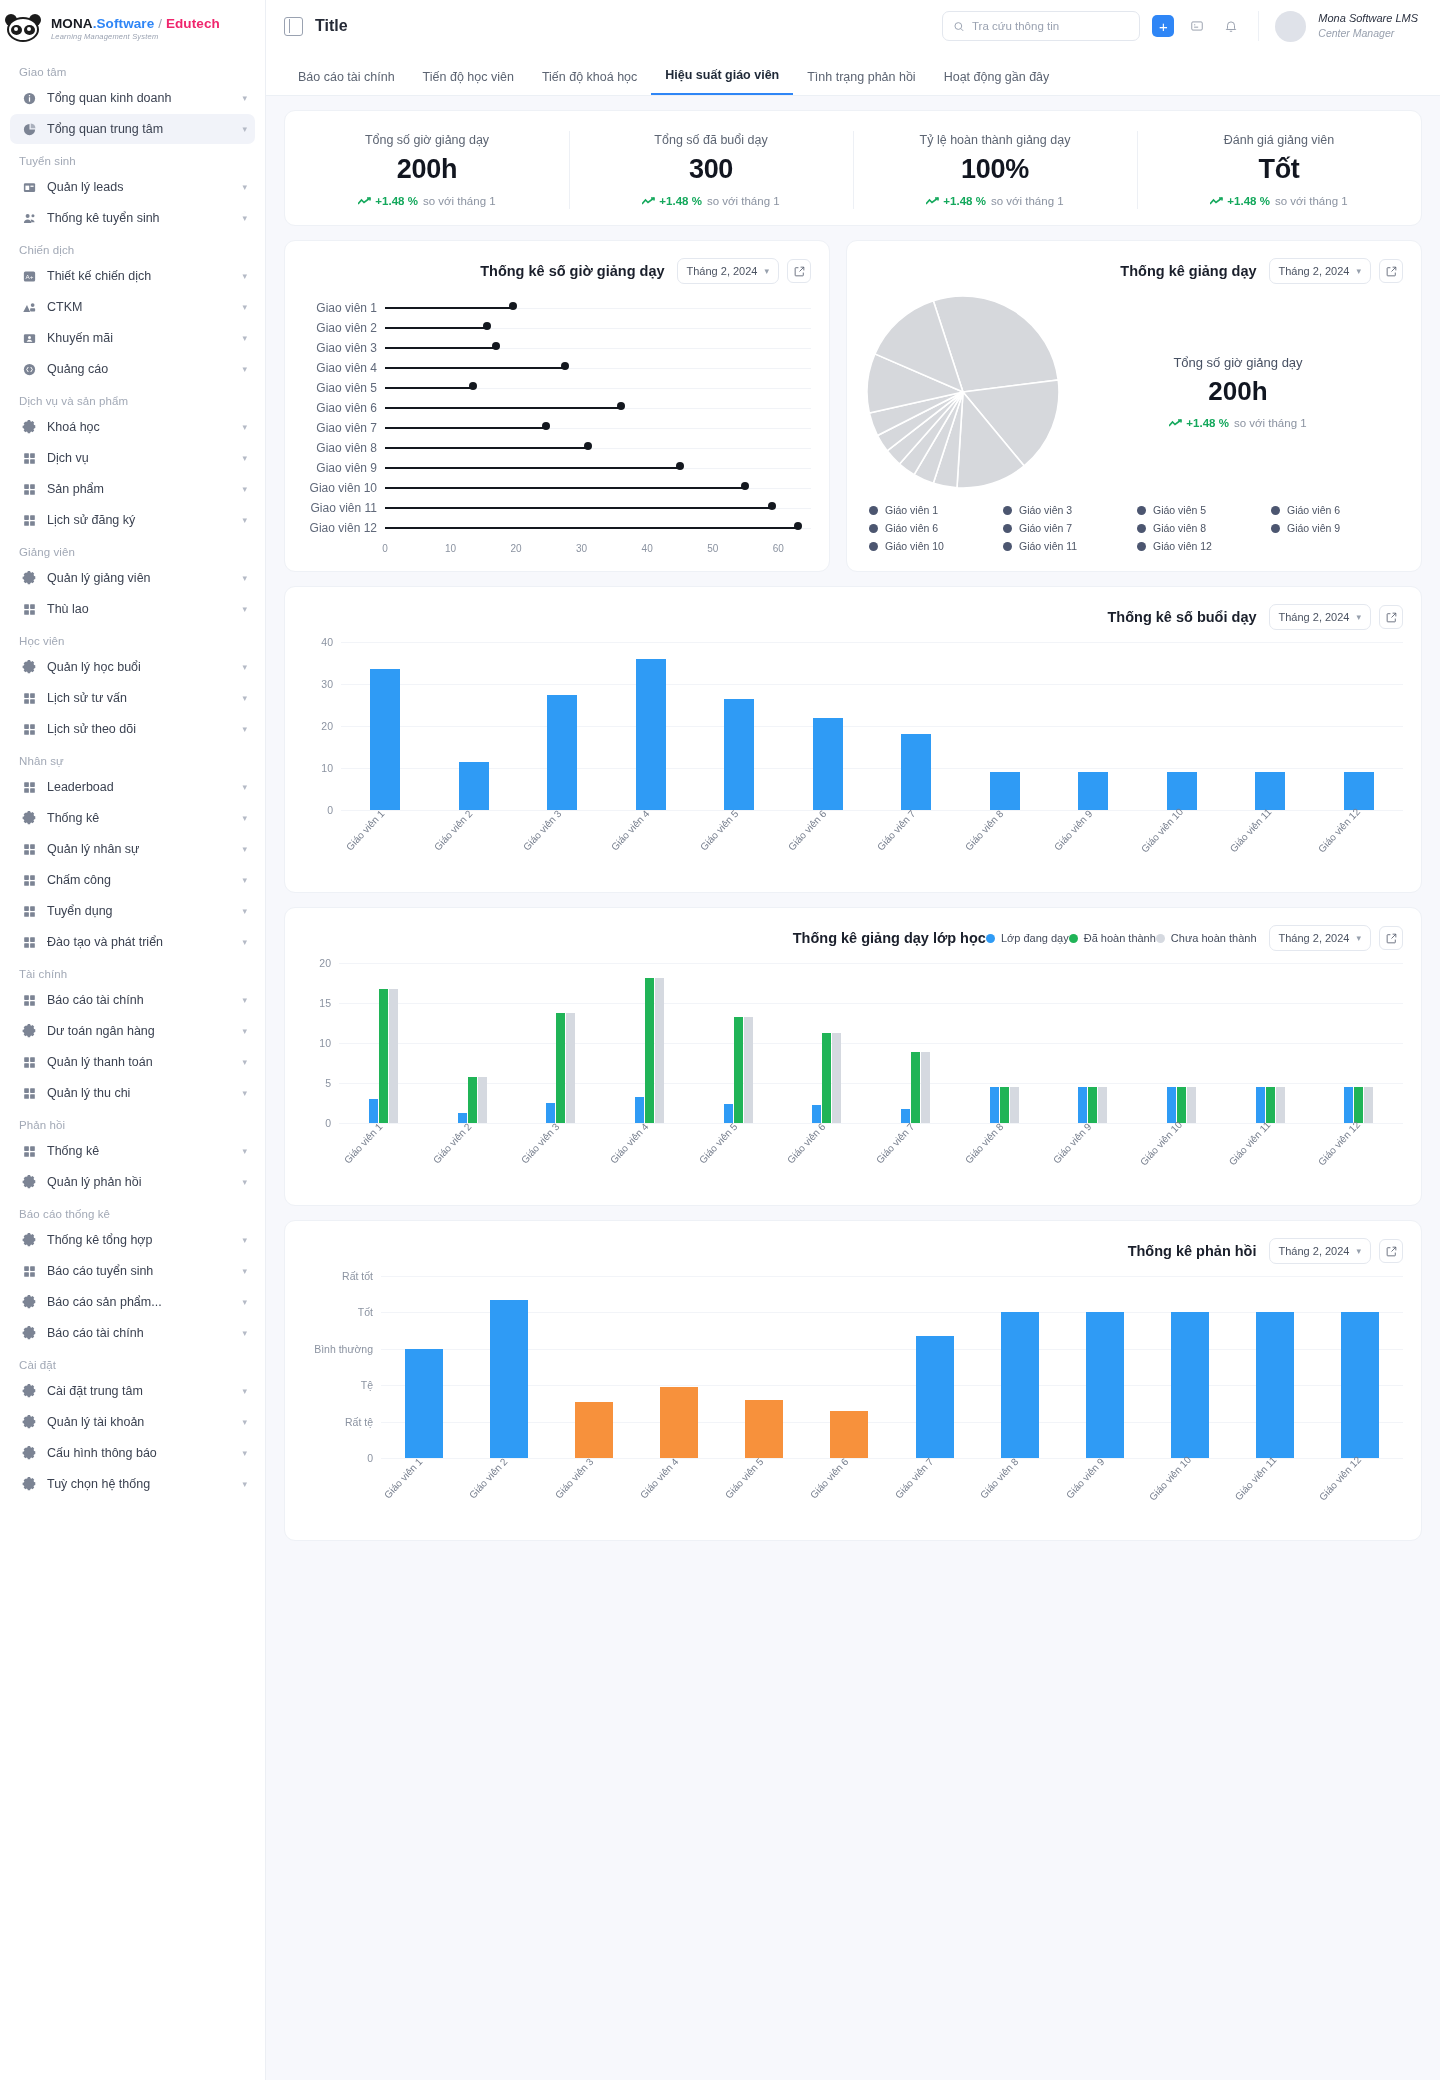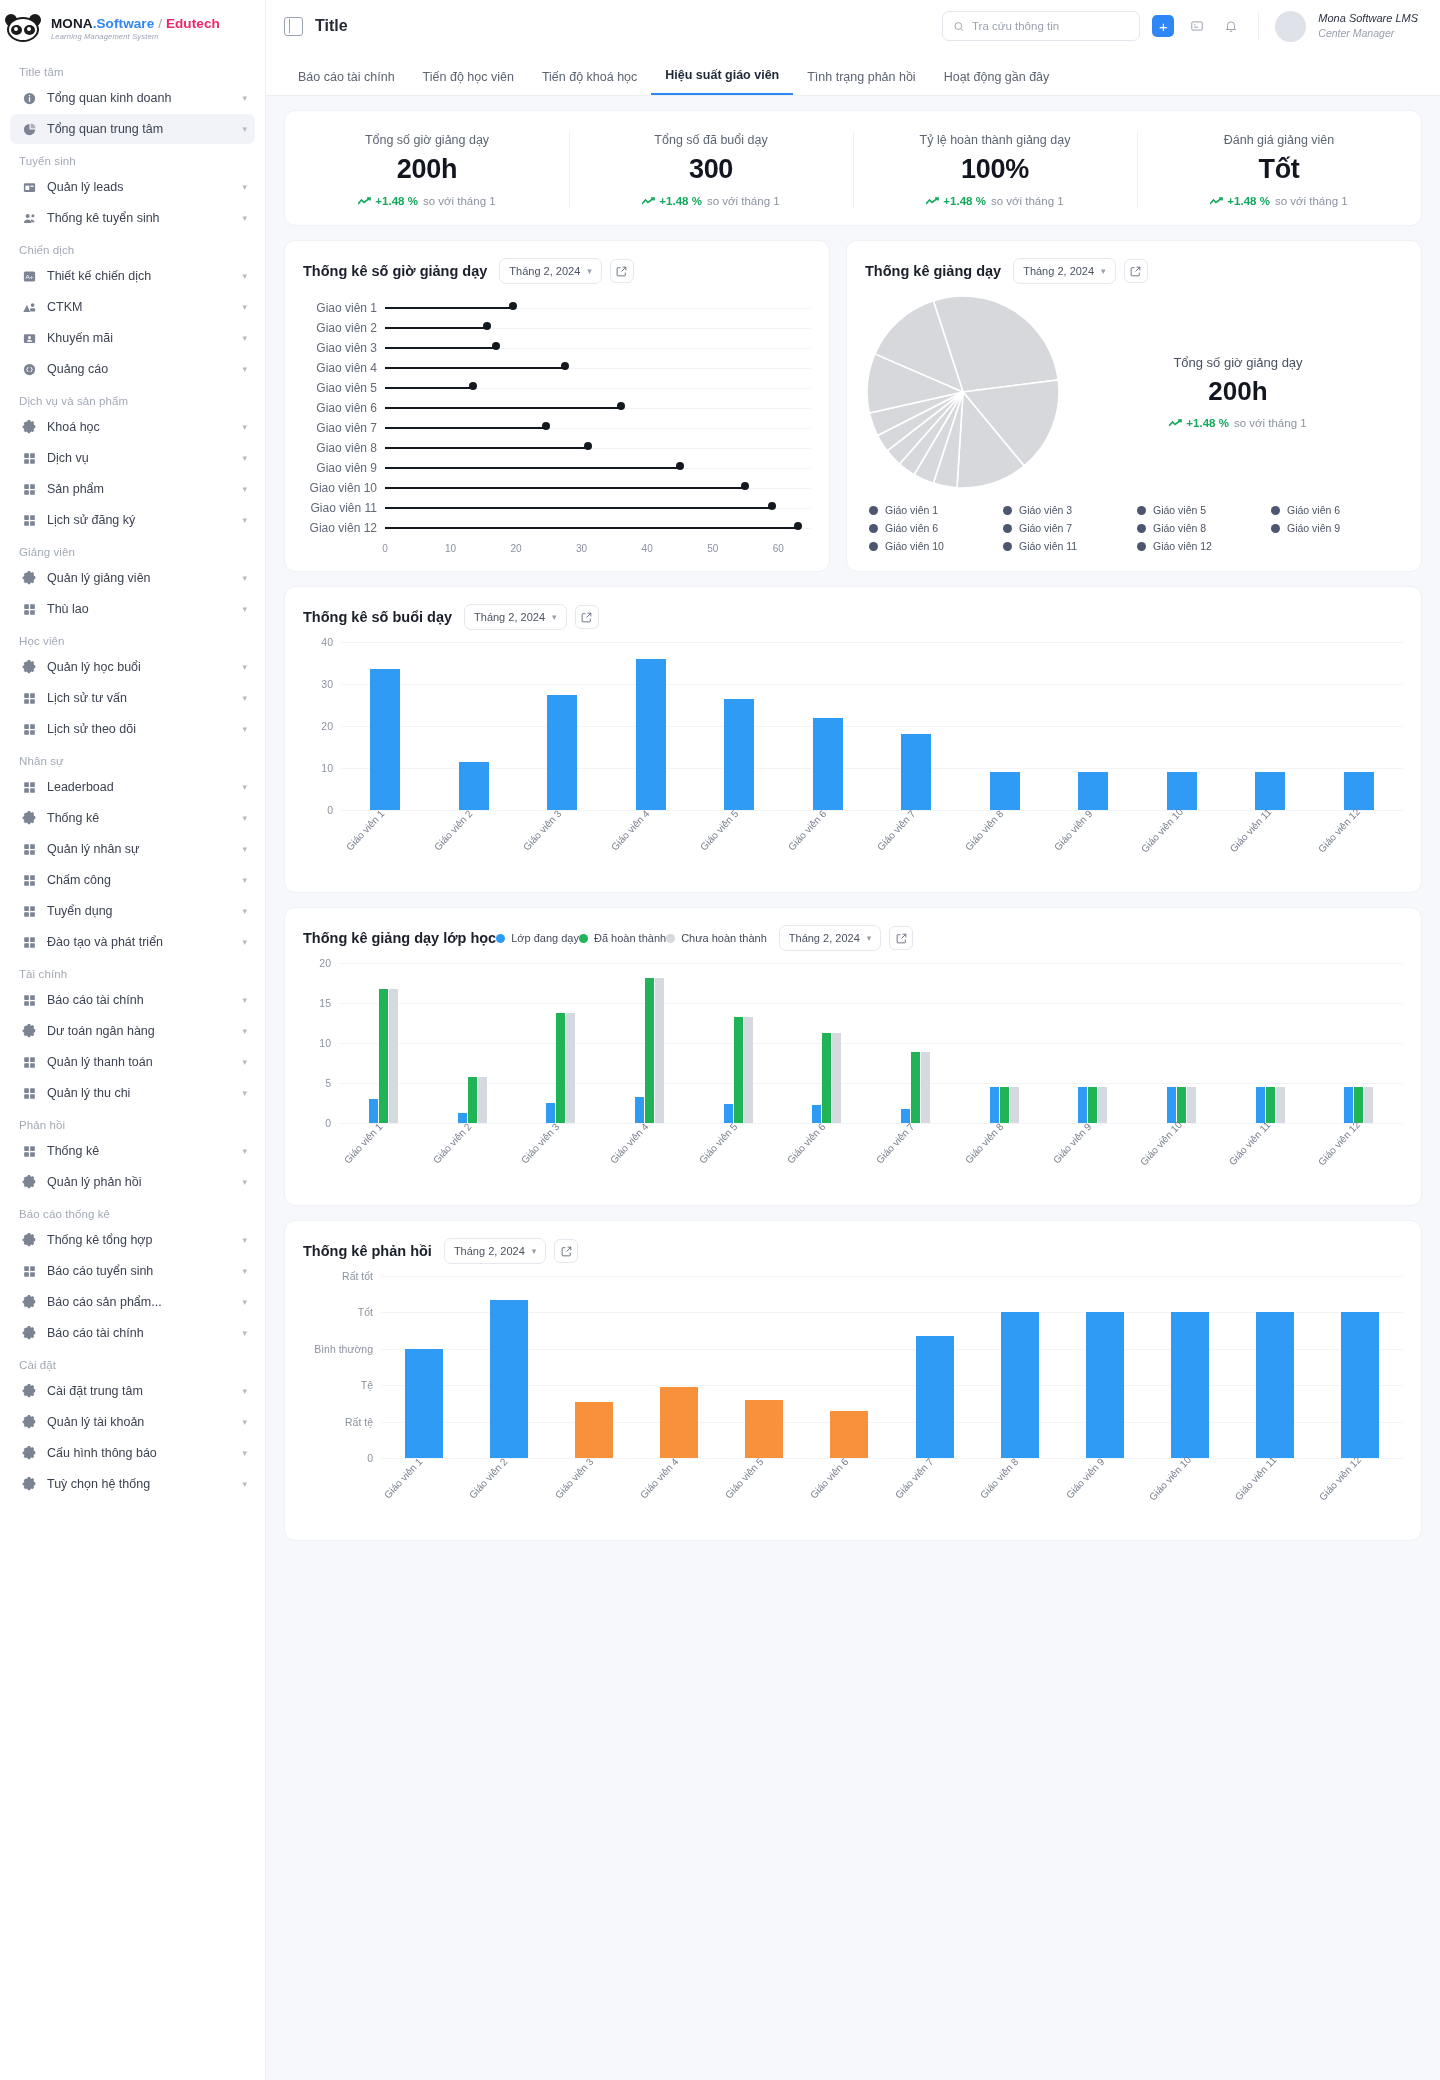--- a/index.html
+++ b/index.html
@@ -86,21 +86,21 @@
   .kpi .v { font-size: 27px; font-weight: 700; color: #121620; margin: 7px 0 10px 0; letter-spacing: -.3px; }
   .kpi .d { font-size: 11.5px; color: #8b93a1; display: flex; align-items: center; justify-content: center; gap: 5px; }
   .kpi .d .up { color: #14a85c; font-weight: 600; display: inline-flex; align-items: center; gap: 4px; }
   .trendline { width: 13px; height: 9px; }
   .trendline svg { display: block; width: 13px; height: 9px; stroke: #14a85c; fill: none; stroke-width: 1.6; }
 
   .row2 { display: flex; gap: 16px; margin-bottom: 14px; }
   .c-left { width: 546px; }
   .c-right { flex: 1; }
 
-  .card-head { display: flex; align-items: center; justify-content: flex-start; padding: 17px 18px 4px 18px; }
+  .card-head { display: flex; align-items: center; justify-content: flex-end; padding: 17px 18px 4px 18px; }
   .card-title { font-size: 14.5px; font-weight: 700; color: #1a1f2b; }
   .head-tools { display: flex; align-items: center; gap: 8px; margin-left: 12px; }
   .sel { border: 1px solid #e4e8ef; border-radius: 7px; height: 26px; padding: 0 9px; display: flex; align-items: center; gap: 7px; font-size: 11px; color: #4b5362; cursor: pointer; background: #fff; }
   .sel .cv { color: #97a0ad; font-size: 9px; }
   .exp { width: 24px; height: 24px; border: 1px solid #e4e8ef; border-radius: 6px; display: flex; align-items: center; justify-content: center; cursor: pointer; }
   .exp svg { width: 13px; height: 13px; stroke: #51596a; fill: none; stroke-width: 1.5; }
 
   
   .lolli { padding: 10px 18px 14px 18px; }
   .lrow { display: flex; align-items: center; height: 20px; }
@@ -158,21 +158,21 @@
           </div>
       </div>
       <div class="brand-text">
         <div class="brand-name">
           <span class="mona">MONA</span><span class="soft">.Software</span><span class="sep"> / </span><span class="edu">Edutech</span>
         </div>
         <div class="brand-sub">Learning Management System</div>
       </div>
     </div>
     <nav class="nav" id="nav">
-        <div class="nav-group">Title tâm</div>
+        <div class="nav-group">Giao tâm</div>
         <div class="nav-item">
           <span class="ic">
             <svg viewBox="0 0 24 24">
               <circle cx="12" cy="12" r="9"></circle>
               <rect x="11" y="10" width="2" height="7" fill="#fff"></rect>
               <rect x="11" y="6.5" width="2" height="2" fill="#fff"></rect>
             </svg>
           </span>
           <span class="lbl">Tổng quan kinh doanh</span>
           <span class="chev">▾</span>

